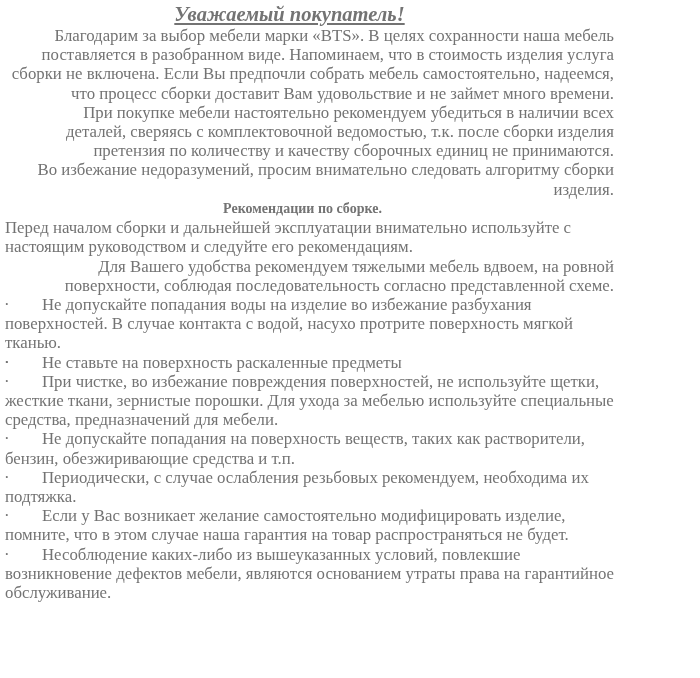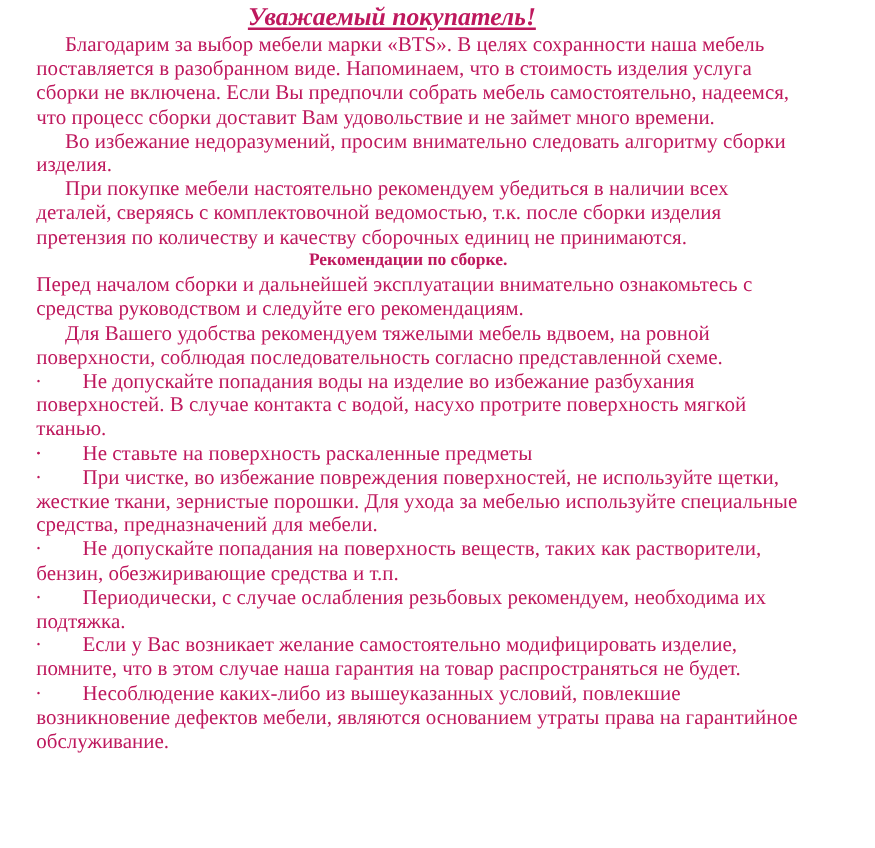--- a/index.html
+++ b/index.html
@@ -6,26 +6,25 @@
     margin: 0;
     padding: 0;
     background: #ffffff;
   }
   .page {
     box-sizing: border-box;
     width: 622px;
     height: 678px;
     padding: 3px 8px 2px 5px;
     background: #ffffff;
-    color: #be185d;
+    color: #737373;
     font-family: "Liberation Serif", "DejaVu Serif", serif;
     font-size: 16.8px;
     line-height: 19.2px;
     overflow: hidden;
-    margin-left: 24px;
   }
   .title {
     margin: 0;
     padding-right: 40px;
     text-align: center;
     font-size: 20.5px;
     line-height: 23px;
     font-weight: bold;
     font-style: italic;
     text-decoration: underline;
@@ -36,21 +35,21 @@
     font-size: 14px;
     line-height: 19.4px;
     font-weight: bold;
   }
   .h-assembly { padding-right: 14px; }
   .h-usage   { padding-right: 92px; }
   .para {
     margin: 0;
     text-align: left;
   }
-  .indent    { text-indent: 23px; }
+  .indent    { text-indent: 23px; text-align: right; }
   .no-indent { text-indent: 0; }
   .bullet {
     position: relative;
     margin: 0;
     text-indent: 37px;
   }
   .bullet .dot {
     position: absolute;
     left: -1px;
     top: 0;
@@ -58,26 +57,26 @@
   }
 </style>
 </head>
 <body>
 
 <div class="page">
 
   <h1 class="title">Уважаемый покупатель!</h1>
 
   <p class="para indent">Благодарим за выбор мебели марки «BTS». В целях сохранности наша мебель поставляется в разобранном виде. Напоминаем, что в стоимость изделия услуга сборки не включена. Если Вы предпочли собрать мебель самостоятельно, надеемся, что процесс сборки доставит Вам удовольствие и не займет много времени.</p>
+  <p class="para indent">При покупке мебели настоятельно рекомендуем убедиться в наличии всех деталей, сверяясь с комплектовочной ведомостью, т.к. после сборки изделия претензия по количеству и качеству сборочных единиц не принимаются.</p>
   <p class="para indent">Во избежание недоразумений, просим внимательно следовать алгоритму сборки изделия.</p>
-  <p class="para indent">При покупке мебели настоятельно рекомендуем убедиться в наличии всех деталей, сверяясь с комплектовочной ведомостью, т.к. после сборки изделия претензия по количеству и качеству сборочных единиц не принимаются.</p>
 
   <h2 class="heading h-assembly">Рекомендации по сборке.</h2>
 
-  <p class="para no-indent">Перед началом сборки и дальнейшей эксплуатации внимательно ознакомьтесь с средства руководством и следуйте его рекомендациям.</p>
+  <p class="para no-indent">Перед началом сборки и дальнейшей эксплуатации внимательно используйте с настоящим руководством и следуйте его рекомендациям.</p>
   <p class="para indent">Для Вашего удобства рекомендуем тяжелыми мебель вдвоем, на ровной поверхности, соблюдая последовательность согласно представленной схеме.</p>
 
 
 
   <div class="bullet">
     <span class="dot">·</span>
     <span>Не допускайте попадания воды на изделие во избежание разбухания поверхностей. В случае контакта с водой, насухо протрите поверхность мягкой тканью.</span>
   </div>
 
   <div class="bullet">

